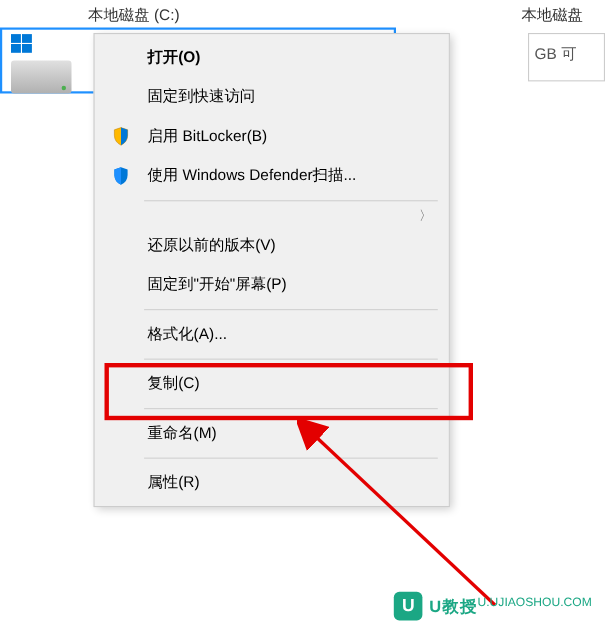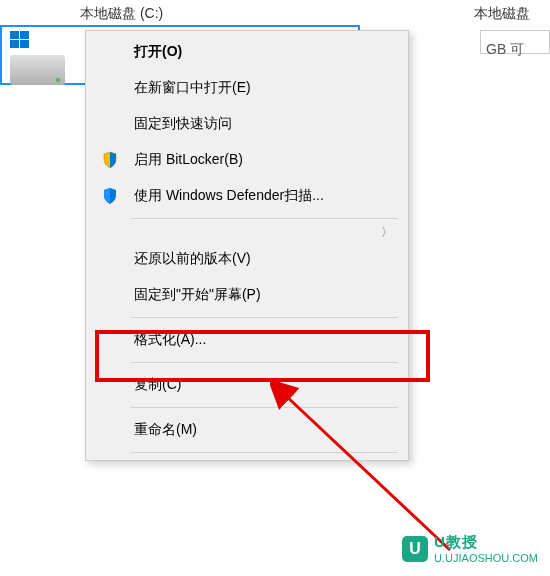--- a/index.html
+++ b/index.html
@@ -67,21 +67,21 @@
       width: 4px;
       height: 4px;
       background: #4caf50;
       border-radius: 50%;
     }
     .right-fragment {
       position: absolute;
       right: 0;
       top: 30px;
       width: 70px;
-      height: 24px;
+      height: 44px;
       border: 1px solid #ccc;
       z-index: 0;
       padding: 10px 5px;
       color: #555;
     }
     .context-menu {
       position: absolute;
       left: 85px;
       top: 30px;
       width: 324px;
@@ -155,21 +155,20 @@
       border-radius: 5px;
       display: flex;
       align-items: center;
       justify-content: center;
       color: #fff;
       font-weight: bold;
       font-size: 16px;
     }
     .wm-text {
       display: flex;
-      flex-direction: column;
       font-size: 11px;
       color: #1ba784;
     }
     .wm-text .brand {
       font-size: 15px;
       font-weight: bold;
       letter-spacing: 1px;
     }
   </style>
 </head>
@@ -194,23 +193,20 @@
 
 <div class="right-fragment">
   <span>GB 可</span>
 </div>
 
 <div class="context-menu">
   <div class="menu-item bold">
       <span>打开(O)</span>
     </div>
   <div class="menu-item">
-      <span>在新窗口中打开(E)</span>
-    </div>
-  <div class="menu-item">
       <span>固定到快速访问</span>
     </div>
   <div class="menu-item">
     <span class="menu-icon">
       <svg width="18" height="18" viewBox="0 0 18 18">
         <path d="M9 1 L15 3 L15 8 Q15 14 9 17 Q3 14 3 8 L3 3 Z" fill="#ffb900" stroke="#c08000" stroke-width="0.5"></path>
         <path d="M9 1 L15 3 L15 8 Q15 14 9 17 L9 1 Z" fill="#0078d7"></path>
       </svg>
     </span>
     <span>启用 BitLocker(B)</span>
@@ -240,20 +236,23 @@
     </div>
   <div class="menu-sep"></div>
   <div class="menu-item">
       <span>复制(C)</span>
     </div>
   <div class="menu-sep"></div>
   <div class="menu-item">
       <span>重命名(M)</span>
     </div>
   <div class="menu-sep"></div>
+  <div class="menu-item">
+      <span>属性(R)</span>
+    </div>
 </div>
 
 <div class="highlight-box"></div>
 
 <svg class="arrow-svg" width="200" height="180">
   <defs>
     <marker id="arrowhead" markerWidth="10" markerHeight="10" refX="2" refY="5" orient="auto">
       <path d="M0,0 L10,5 L0,10 Z" fill="#e30000"></path>
     </marker>
   </defs>

